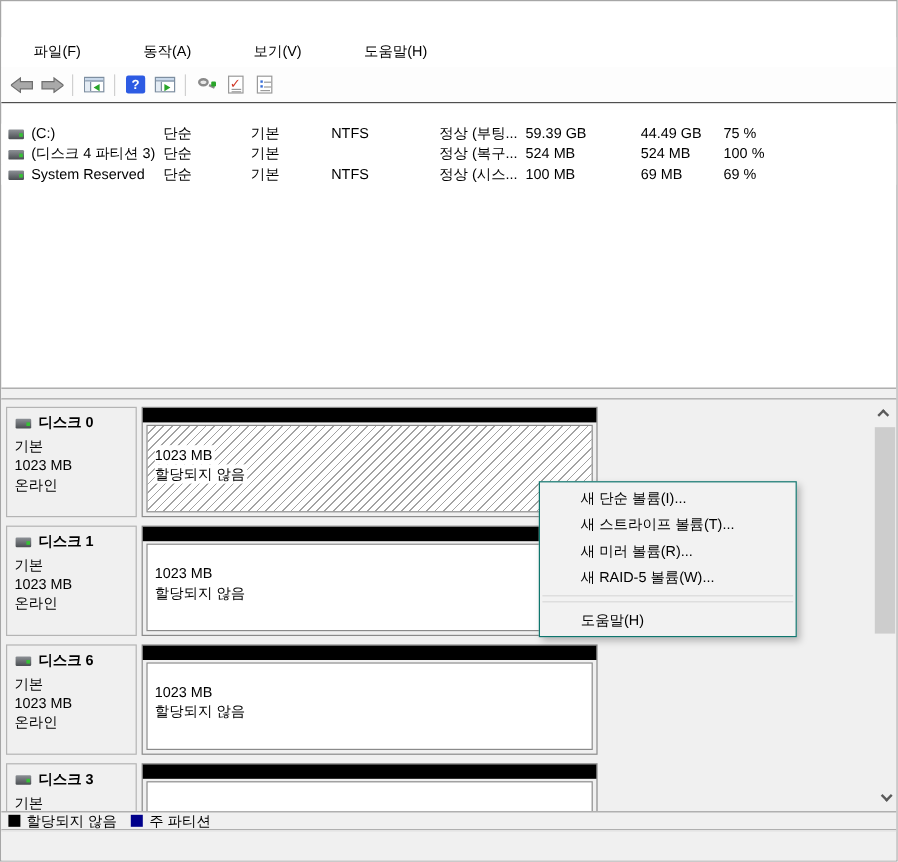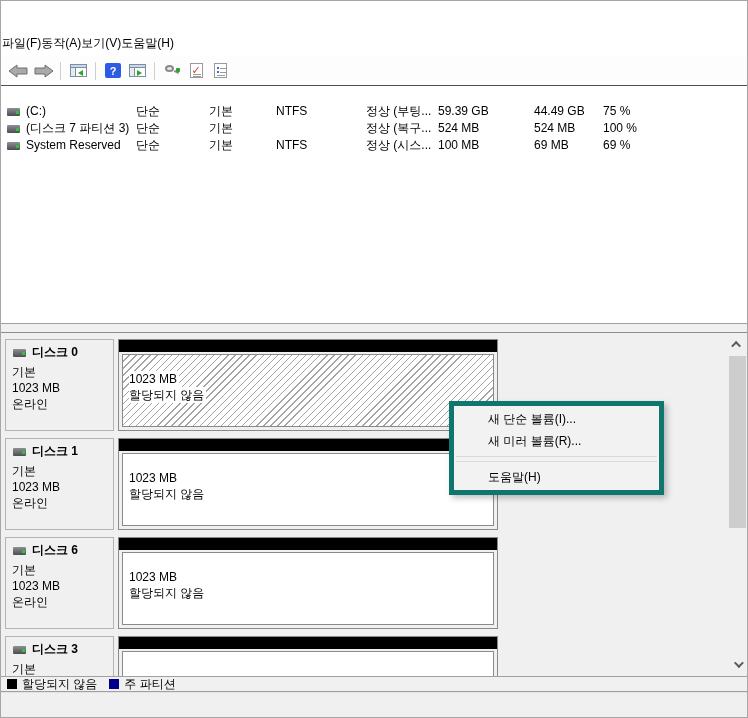--- a/index.html
+++ b/index.html
@@ -14,21 +14,21 @@
   .app-icon .led { position:absolute; right:2px; bottom:2px; width:3px; height:3px; background:#35c135; }
   .title-text { margin-left:8px; font-size:12px; }
   .caption-buttons { position:absolute; right:0; top:0; height:30px; display:flex; }
   .cap { width:46px; height:30px; display:flex; align-items:center; justify-content:center; cursor:default; }
   .glyph-min { width:10px; height:1px; background:#000; display:block; }
   .glyph-max { width:9px; height:9px; border:1px solid #000; display:block; }
   .glyph-close { font-size:15px; line-height:15px; }
 
   
   .menubar { position:absolute; left:0; top:30px; width:100%; height:25px; background:#fff; display:flex; align-items:center; padding-left:1px; }
-  .menu-item { padding:4px 0; font-size:12px; }
+  .menu-item { padding:4px 26px; font-size:12px; }
 
   
   .toolbar { position:absolute; left:0; top:55px; width:100%; height:30px; background:#fdfdfd; border-bottom:1px solid #4f4f4f; display:flex; align-items:center; padding-left:6px; }
   .tb-sep { width:1px; height:18px; background:#d0d0d0; margin:0 5px; }
   .tb-btn { width:24px; height:22px; display:flex; align-items:center; justify-content:center; }
   .ic-box { position:relative; width:17px; height:13px; border:1px solid #7d8ea0; background:#fff; }
   .ic-box .bar { position:absolute; left:0; top:0; width:100%; height:3px; background:#c8d8ea; border-bottom:1px solid #7d8ea0; }
   .ic-box .pane { position:absolute; left:0; top:3px; width:5px; height:8px; background:#e4ecf4; border-right:1px solid #7d8ea0; }
   .tri-left { position:absolute; right:3px; top:5px; width:0; height:0; border-top:3px solid transparent; border-bottom:3px solid transparent; border-right:5px solid #2aa52a; }
   .tri-right { position:absolute; right:3px; top:5px; width:0; height:0; border-top:3px solid transparent; border-bottom:3px solid transparent; border-left:5px solid #2aa52a; }
@@ -74,21 +74,21 @@
   
   .vscroll { position:absolute; right:1px; top:3px; width:17px; height:337px; background:#f0f0f0; }
   .sb-btn { position:absolute; left:0; width:17px; height:17px; display:flex; align-items:center; justify-content:center; }
   .sb-up{top:0}.sb-down{bottom:0}
   .chev { width:7px; height:7px; border-left:2px solid #5a5a5a; border-top:2px solid #5a5a5a; }
   .chev.up{ transform:rotate(45deg) translateY(2px); }
   .chev.down{ transform:rotate(225deg) translateY(2px); }
   .sb-thumb { position:absolute; left:0; top:20px; width:17px; height:172px; background:#cdcdcd; }
 
   
-  .context-menu { position:absolute; left:448px; top:400px; width:215px; background:#f2f2f2; border:5px solid #0f766e; box-shadow:3px 3px 6px rgba(0,0,0,0.25); padding:2px 0; z-index:50; }
+  .context-menu { position:absolute; left:448px; top:400px; width:215px; background:#f2f2f2; border:1px solid #0f766e; box-shadow:3px 3px 6px rgba(0,0,0,0.25); padding:2px 0; z-index:50; }
   .cm-item { height:22px; line-height:22px; padding-left:34px; font-size:12px; white-space:nowrap; }
   .cm-sep { height:1px; background:#d9d9d9; margin:4px 2px; }
 
   
   .legend { position:absolute; left:0; top:675px; width:100%; height:16px; background:#f0f0f0; border-top:1px solid #a0a0a0; border-bottom:1px solid #a0a0a0; display:flex; align-items:center; padding-left:6px; }
   .sw { width:10px; height:10px; margin-right:5px; flex:none; }
   .sw-black { background:#000; }
   .sw-navy { background:#00008b; margin-left:10px; }
   .legend-label { font-size:12px; margin-right:2px; white-space:nowrap; }
   .statusbar { position:absolute; left:0; top:691px; width:100%; height:26px; background:#f0f0f0; border-top:1px solid #e3e3e3; }
@@ -177,21 +177,21 @@
       <div class="cell c4">정상 (부팅...</div>
       <div class="cell c5">59.39 GB</div>
       <div class="cell c6">44.49 GB</div>
       <div class="cell c7">75 %</div>
     </div>
     <div class="lv-row">
       <div class="cell vol c0">
           <span class="disk-ic">
             <span class="led"></span>
           </span>
-          <span>(디스크 7 파티션 3)</span>
+          <span>(디스크 4 파티션 3)</span>
         </div>
       <div class="cell c1">단순</div>
       <div class="cell c2">기본</div>
       <div class="cell c3"></div>
       <div class="cell c4">정상 (복구...</div>
       <div class="cell c5">524 MB</div>
       <div class="cell c6">524 MB</div>
       <div class="cell c7">100 %</div>
     </div>
     <div class="lv-row">
@@ -300,21 +300,23 @@
         </div>
       <div class="sb-thumb"></div>
       <div class="sb-btn sb-down">
           <span class="chev down"></span>
         </div>
     </div>
   </div>
 
   <div class="context-menu">
     <div class="cm-item">새 단순 볼륨(I)...</div>
+    <div class="cm-item">새 스트라이프 볼륨(T)...</div>
     <div class="cm-item">새 미러 볼륨(R)...</div>
+    <div class="cm-item">새 RAID-5 볼륨(W)...</div>
     <div class="cm-sep"></div>
     <div class="cm-sep"></div>
     <div class="cm-item">도움말(H)</div>
   </div>
 
   <div class="legend">
     <span class="sw sw-black"></span>
     <span class="legend-label">할당되지 않음</span>
     <span class="sw sw-navy"></span>
     <span class="legend-label">주 파티션</span>

